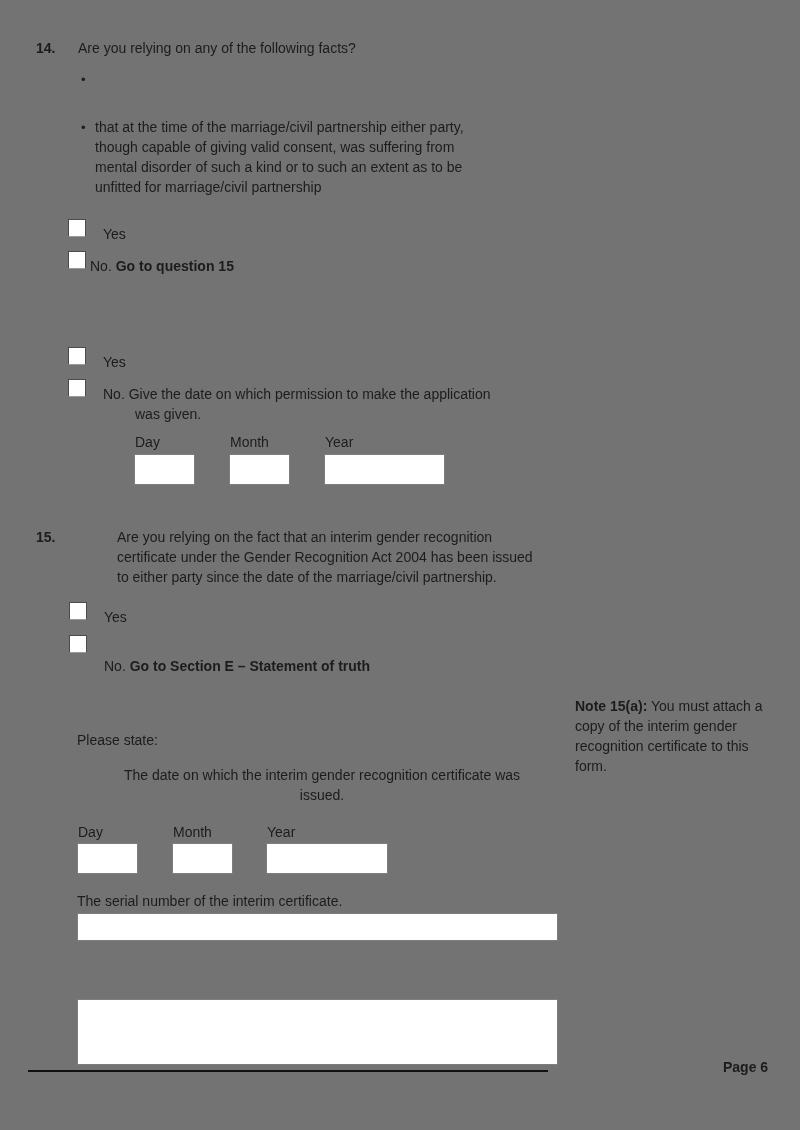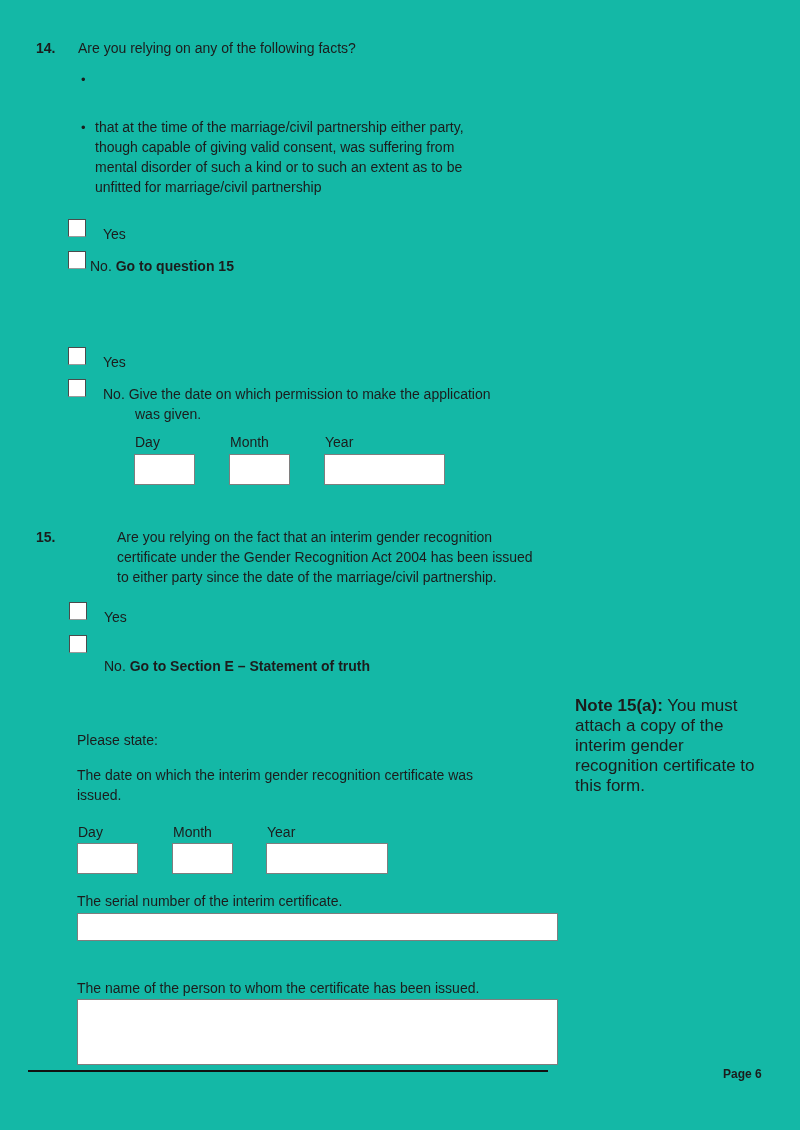--- a/index.html
+++ b/index.html
@@ -1,19 +1,19 @@
 <!DOCTYPE html>
 <html><head>
 <meta charset="utf-8">
 <style>
   html,body{margin:0;padding:0;background:#ffffff;}
   .page{
     position:relative;
     width:800px;height:1130px;
-    background:#14b8a6;
+    background:#737373;
     font-family:"Liberation Sans","DejaVu Sans",sans-serif;
     color:#1c1c1c;
     font-size:14px;
     line-height:20px;
     overflow:hidden;
   }
   .abs{position:absolute;}
   .b{font-weight:bold;}
   .ml{white-space:pre-line;}
   .qnum{font-weight:bold;}
@@ -44,37 +44,36 @@
     font-size:14px;
     color:#1c1c1c;
     padding:2px 6px;
     outline:none;
     resize:none;
   }
   .note{
     position:absolute;
     left:575px;top:696px;
     width:192px;
-    font-size:17px;
+    font-size:14px;
     line-height:20px;
   }
   .note-rest{white-space:pre-line;}
   .footer-line{
     position:absolute;
     left:28px;top:1070px;
     width:520px;height:2px;
     background:#111111;
   }
   .page-num{
     position:absolute;
     left:723px;top:1060px;
-    font-size:12px;
+    font-size:14px;
     font-weight:bold;
     line-height:14px;
-    margin-top:7px;
   }
 </style>
 </head>
 <body>
 
 <div class="page">
 
   <div class="abs qnum" style="left:36px;top:38px;">14.</div>
   <div class="abs" style="left:78px;top:38px;width:500px;">Are you relying on any of the following facts?</div>
 
@@ -116,32 +115,31 @@
   <div class="cb-label" style="left:104px;top:607px;">Yes</div>
 
   <button class="checkbox" style="left:69px;top:635px;"></button>
   <div class="cb-label" style="left:104px;top:640px;margin-top:16px;"><span>No.</span> <span class="b">Go to Section E – Statement of truth</span></div>
 
 
   <div class="note"><span class="b">Note 15(a):</span> <span class="note-rest">You must attach a copy of the interim gender recognition certificate to this form.</span></div>
 
   <div class="abs" style="left:77px;top:730px;">Please state:</div>
 
-  <div class="abs ml" style="left:77px;top:765px;width:490px;">The date on which the interim gender recognition certificate was
+  <div class="abs ml" style="left:77px;top:765px;width:490px;text-align:center;">The date on which the interim gender recognition certificate was
 issued.</div>
 
   <div class="date-label" style="left:78px;top:824px;">Day</div>
   <div class="date-label" style="left:173px;top:824px;">Month</div>
   <div class="date-label" style="left:267px;top:824px;">Year</div>
   <input class="date-box" style="left: 77px; top: 843px; width: 61px; height: 31px;">
   <input class="date-box" style="left: 172px; top: 843px; width: 61px; height: 31px;">
   <input class="date-box" style="left: 266px; top: 843px; width: 122px; height: 31px;">
 
   <div class="abs" style="left:77px;top:891px;">The serial number of the interim certificate.</div>
   <input class="text-box" style="left: 77px; top: 913px; width: 481px; height: 28px;">
 
-  <div class="abs" style="left:77px;top:978px;">The name of the person to whom the certificate has been issued.</div>
   <textarea class="text-box" style="left: 77px; top: 999px; width: 481px; height: 66px;"></textarea>
 
   <div class="footer-line"></div>
   <div class="page-num">Page 6</div>
 
 </div>
 
 </body></html>

